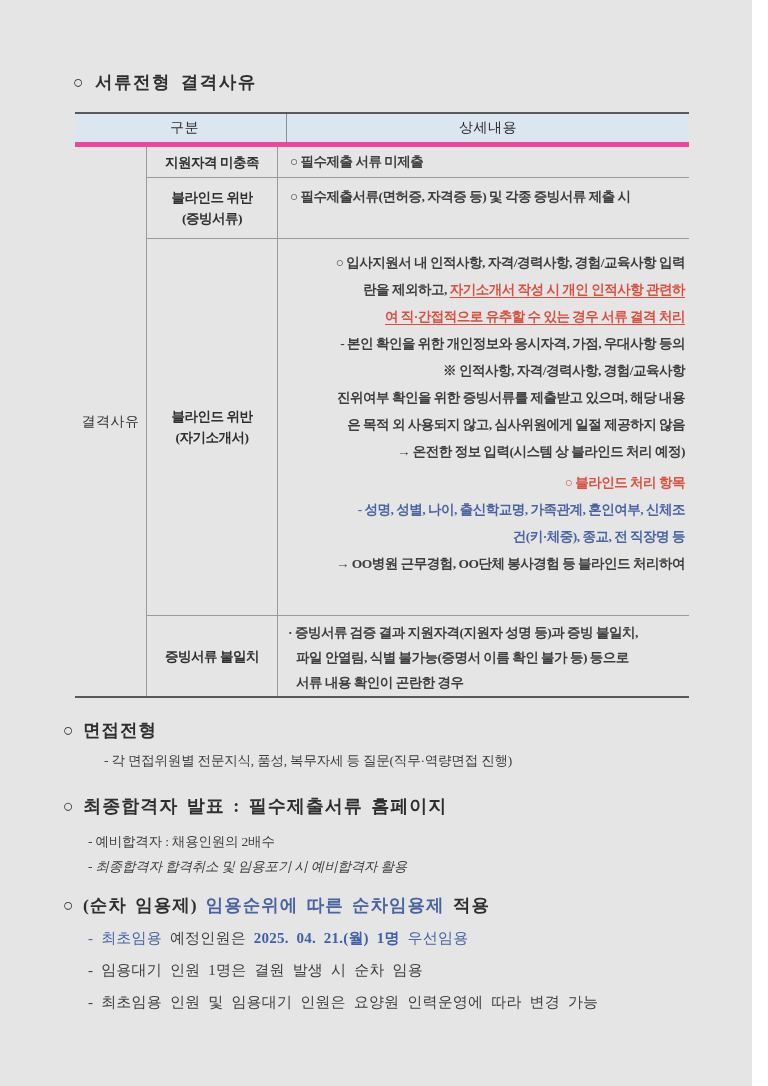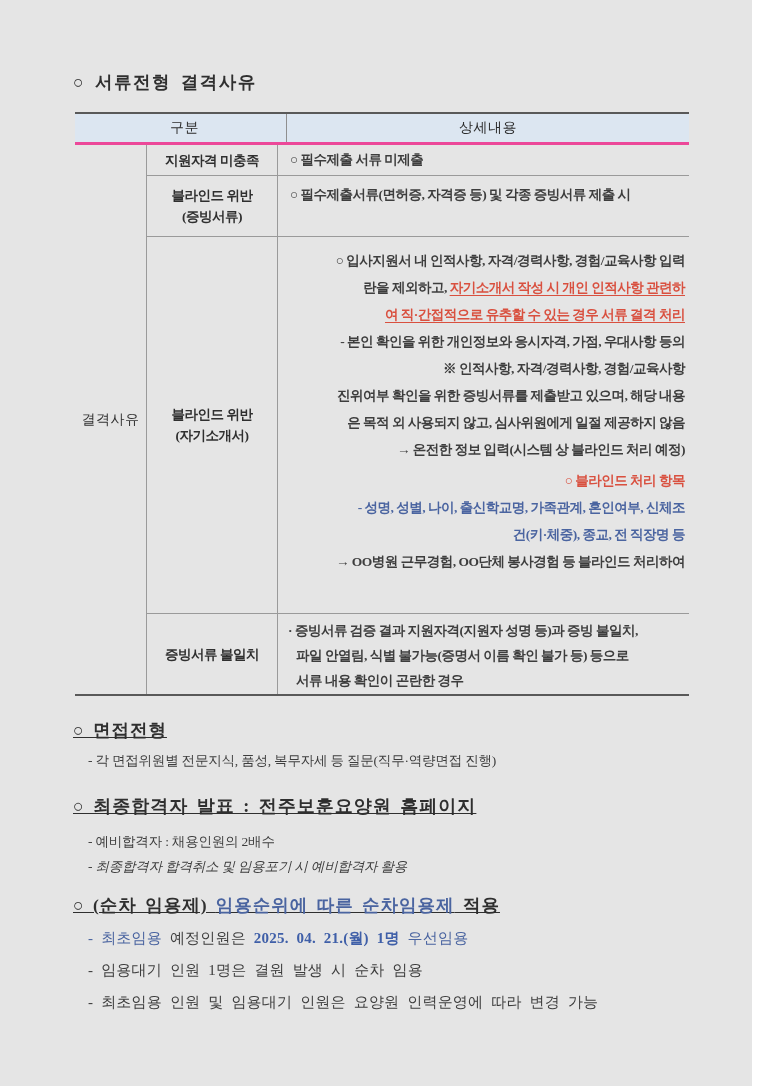--- a/index.html
+++ b/index.html
@@ -8,39 +8,39 @@
     font-family:"Liberation Serif","DejaVu Serif",serif;
     color:#3d3d3d;overflow:hidden;
   }
   
   .doc-title{
     position:absolute;left:73px;top:70px;
     font-size:17.5px;font-weight:bold;color:#2f2f2f;
     letter-spacing:1.5px;word-spacing:4px;white-space:nowrap;
   }
   .sec-heading{
-    position:absolute;left:73px;font-size:17.5px;font-weight:bold;color:#2f2f2f;
-    letter-spacing:1px;word-spacing:3px;white-space:nowrap;text-decoration:underline;
+    position:absolute;left:63px;font-size:17.5px;font-weight:bold;color:#2f2f2f;
+    letter-spacing:1px;word-spacing:3px;white-space:nowrap;
   }
   .sec-heading .blue{color:#4a64a0;margin-top:21px;}
   .sec-item{
     position:absolute;left:88px;font-size:13.5px;color:#3d3d3d;
     letter-spacing:-0.2px;white-space:nowrap;
   }
   .sec-item-lg{font-size:15px;word-spacing:4px;letter-spacing:0.2px;}
   .blue{color:#4a64a0;}
   .blue-bold{color:#3f5fa8;font-weight:bold;}
   
   .tbl{
     position:absolute;left:75px;top:112px;width:614px;
     border-top:2px solid #595959;border-bottom:2px solid #595959;
     font-size:13.5px;letter-spacing:-0.5px;
   }
   .tbl-head{
-    display:flex;height:28px;background:#dce6f1;border-bottom:3px solid #ec4899;padding-left:8px;
+    display:flex;height:28px;background:#dce6f1;border-bottom:5px solid #ec4899;padding-left:8px;
   }
   .tbl-head .hc1{
     width:203px;border-right:1px solid #8f8f8f;
     display:flex;align-items:center;justify-content:center;
     font-size:14px;letter-spacing:0.5px;color:#2b2b2b;
   }
   .tbl-head .hc2{
     flex:1;display:flex;align-items:center;justify-content:center;
     font-size:14px;letter-spacing:0.5px;color:#2b2b2b;
   }
@@ -143,23 +143,23 @@
             <span class="ln ind1">파일 안열림, 식별 불가능(증명서 이름 확인 불가 등) 등으로</span>
             <span class="ln ind1">서류 내용 확인이 곤란한 경우</span>
           </div>
         </div>
 
       </div>
     </div>
   </div>
 
   <div class="sec-heading" style="top:718px;">○ 면접전형</div>
-  <div class="sec-item" style="top:752px;">- 각 면접위원별 전문지식, 품성, 복무자세 등 질문(직무·역량면접 진행)</div>
+  <div class="sec-item" style="top:752px;margin-left:16px;">- 각 면접위원별 전문지식, 품성, 복무자세 등 질문(직무·역량면접 진행)</div>
 
-  <div class="sec-heading" style="top:794px;font-size:18px;">○ 최종합격자 발표 : 전주보훈요양원 홈페이지</div>
+  <div class="sec-heading" style="top:794px;font-size:18px;">○ 최종합격자 발표 : 필수제출서류 홈페이지</div>
   <div class="sec-item" style="top:833px;">- 예비합격자 : 채용인원의 2배수</div>
   <div class="sec-item" style="top:858px;font-style:italic;">- 최종합격자 합격취소 및 임용포기 시 예비합격자 활용</div>
 
   <div class="sec-heading" style="top:893px;"><span>○ (순차 임용제) </span><span class="blue">임용순위에 따른 순차임용제</span><span> 적용</span></div>
 
   <div class="sec-item sec-item-lg" style="top:929px;"><span class="blue">- 최초임용</span><span> 예정인원은 </span><span class="blue-bold">2025. 04. 21.(월) 1명</span><span class="blue"> 우선임용</span></div>
   <div class="sec-item sec-item-lg" style="top:961px;">- 임용대기 인원 1명은 결원 발생 시 순차 임용</div>
   <div class="sec-item sec-item-lg" style="top:993px;">- 최초임용 인원 및 임용대기 인원은 요양원 인력운영에 따라 변경 가능</div>
 
 </div>

